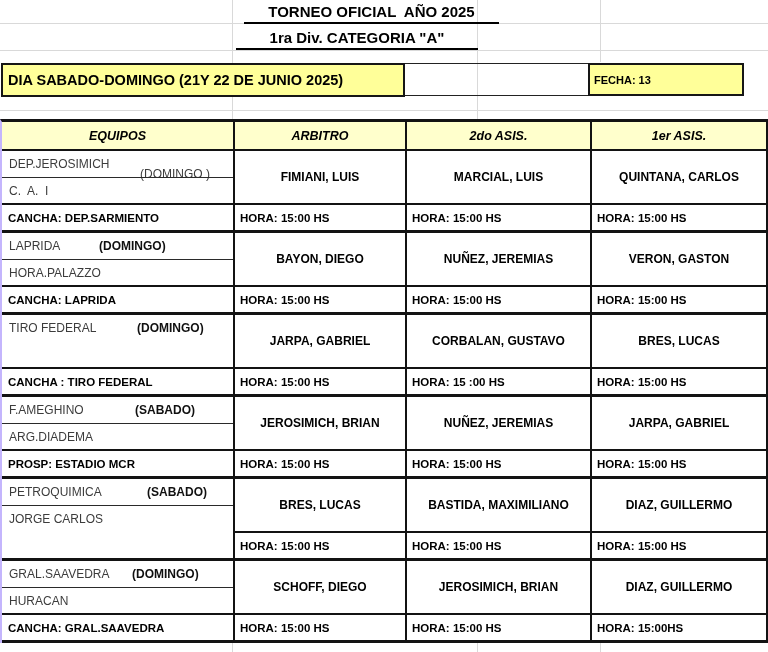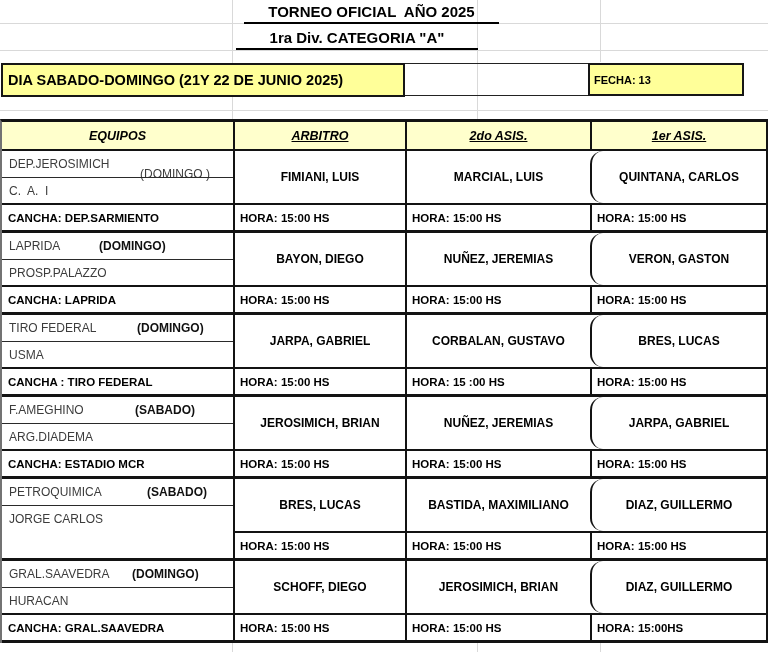--- a/index.html
+++ b/index.html
@@ -30,45 +30,45 @@
     border-top:1.5px solid #222;border-bottom:1.5px solid #222;
   }
   .fecha{
     position:absolute;left:588px;top:63px;width:156px;height:33px;box-sizing:border-box;
     background:#ffff99;border:2.5px solid #161616;display:flex;align-items:center;
     padding-left:4px;font-weight:bold;font-size:11px;
   }
   
   .table{
     position:absolute;left:0;top:119px;width:768px;box-sizing:border-box;
-    border-top:3px solid #131313;border-left:2px solid #737373;border-right:2px solid #131313;
+    border-top:3px solid #131313;border-left:2px solid #c4b5fd;border-right:2px solid #131313;
   }
   .thead,.block{display:grid;grid-template-columns:231px 172px 185px 176px;}
   .thead{height:27px;border-bottom:2px solid #131313;}
   .th{
     box-sizing:border-box;background:#ffffcc;display:flex;align-items:center;justify-content:center;
     font-weight:bold;font-style:italic;font-size:12.5px;
   }
-  .th+.th{border-left:2px solid #131313;text-decoration:underline;}
+  .th+.th{border-left:2px solid #131313;}
   .block{grid-template-rows:26px 26px 27px;border-bottom:3px solid #131313;}
   .cell{box-sizing:border-box;font-size:12px;}
   .c-team{
     grid-column:1;display:flex;align-items:center;padding-left:7px;color:#3c3c3c;
     position:relative;white-space:pre;
   }
   .c-team.r2{border-top:1px solid #2a2a2a;}
   .tday{position:absolute;left:135px;color:#3c3c3c;}
   .day-bold .tday{font-weight:bold;color:#101010;}
   .b0 .tday{left:138px;margin-top:20px;} .b1 .tday{left:97px;} .b2 .tday{left:135px;}
   .b3 .tday{left:133px;} .b4 .tday{left:145px;} .b5 .tday{left:130px;}
   .c-name{
     display:flex;align-items:center;justify-content:center;font-weight:bold;
     border-left:2px solid #131313;grid-row:1/3;text-align:center;
   }
-  .c-ref{grid-column:2;} .c-as2{grid-column:3;} .c-as1{grid-column:4;border-radius:13px;}
+  .c-ref{grid-column:2;} .c-as2{grid-column:3;} .c-as1{grid-column:4;}
   .c-cancha{
     grid-column:1;grid-row:3;border-top:2px solid #131313;display:flex;align-items:center;
     padding-left:6px;font-weight:bold;font-size:11.5px;
   }
   .c-hora{
     grid-row:3;border-top:2px solid #131313;border-left:2px solid #131313;
     display:flex;align-items:center;padding-left:5px;font-weight:bold;font-size:11.5px;
   }
   .h-ref{grid-column:2;} .h-as2{grid-column:3;} .h-as1{grid-column:4;}
 </style>
@@ -110,49 +110,48 @@
       <div class="cell c-name c-as2">MARCIAL, LUIS</div>
       <div class="cell c-name c-as1">QUINTANA, CARLOS</div>
       <div class="cell c-cancha">CANCHA: DEP.SARMIENTO</div>
       <div class="cell c-hora h-ref">HORA: 15:00 HS</div>
       <div class="cell c-hora h-as2">HORA: 15:00 HS</div>
       <div class="cell c-hora h-as1">HORA: 15:00 HS</div>
     </div>
 
     <div class="block b1 day-bold">
       <div class="cell c-team r1"><span>LAPRIDA</span><span class="tday">(DOMINGO)</span></div>
-      <div class="cell c-team r2"><span>PROSP.PALAZZO</span></div>
+      <div class="cell c-team r2"><span>HORA.PALAZZO</span></div>
       <div class="cell c-name c-ref">BAYON, DIEGO</div>
       <div class="cell c-name c-as2">NUÑEZ, JEREMIAS</div>
       <div class="cell c-name c-as1">VERON, GASTON</div>
       <div class="cell c-cancha">CANCHA: LAPRIDA</div>
       <div class="cell c-hora h-ref">HORA: 15:00 HS</div>
       <div class="cell c-hora h-as2">HORA: 15:00 HS</div>
       <div class="cell c-hora h-as1">HORA: 15:00 HS</div>
     </div>
 
     <div class="block b2 day-bold">
       <div class="cell c-team r1"><span>TIRO FEDERAL</span><span class="tday">(DOMINGO)</span></div>
-      <div class="cell c-team r2"><span>USMA</span></div>
       <div class="cell c-name c-ref">JARPA, GABRIEL</div>
       <div class="cell c-name c-as2">CORBALAN, GUSTAVO</div>
       <div class="cell c-name c-as1">BRES, LUCAS</div>
       <div class="cell c-cancha">CANCHA : TIRO FEDERAL</div>
       <div class="cell c-hora h-ref">HORA: 15:00 HS</div>
       <div class="cell c-hora h-as2">HORA: 15 :00 HS</div>
       <div class="cell c-hora h-as1">HORA: 15:00 HS</div>
     </div>
 
     <div class="block b3 day-bold">
       <div class="cell c-team r1"><span>F.AMEGHINO</span><span class="tday">(SABADO)</span></div>
       <div class="cell c-team r2"><span>ARG.DIADEMA</span></div>
       <div class="cell c-name c-ref">JEROSIMICH, BRIAN</div>
       <div class="cell c-name c-as2">NUÑEZ, JEREMIAS</div>
       <div class="cell c-name c-as1">JARPA, GABRIEL</div>
-      <div class="cell c-cancha">CANCHA: ESTADIO MCR</div>
+      <div class="cell c-cancha">PROSP: ESTADIO MCR</div>
       <div class="cell c-hora h-ref">HORA: 15:00 HS</div>
       <div class="cell c-hora h-as2">HORA: 15:00 HS</div>
       <div class="cell c-hora h-as1">HORA: 15:00 HS</div>
     </div>
 
     <div class="block b4 day-bold">
       <div class="cell c-team r1"><span>PETROQUIMICA</span><span class="tday">(SABADO)</span></div>
       <div class="cell c-team r2"><span>JORGE CARLOS</span></div>
       <div class="cell c-name c-ref">BRES, LUCAS</div>
       <div class="cell c-name c-as2">BASTIDA, MAXIMILIANO</div>

